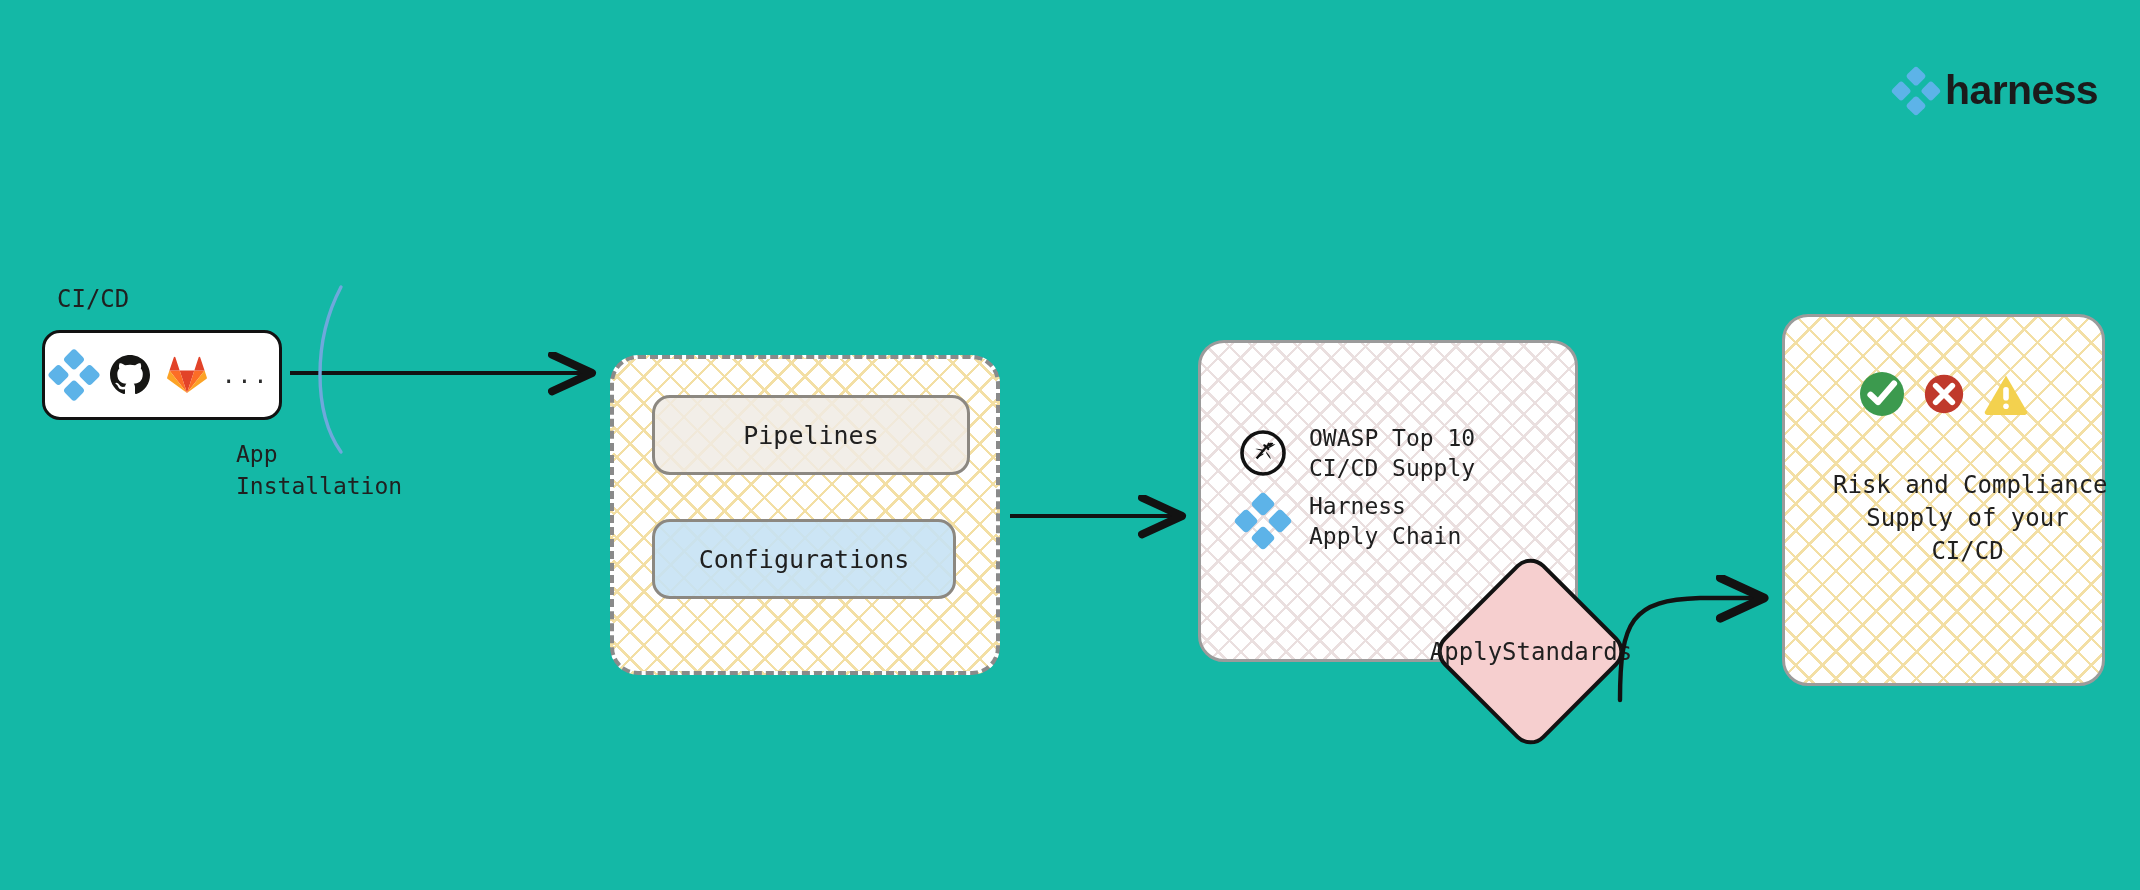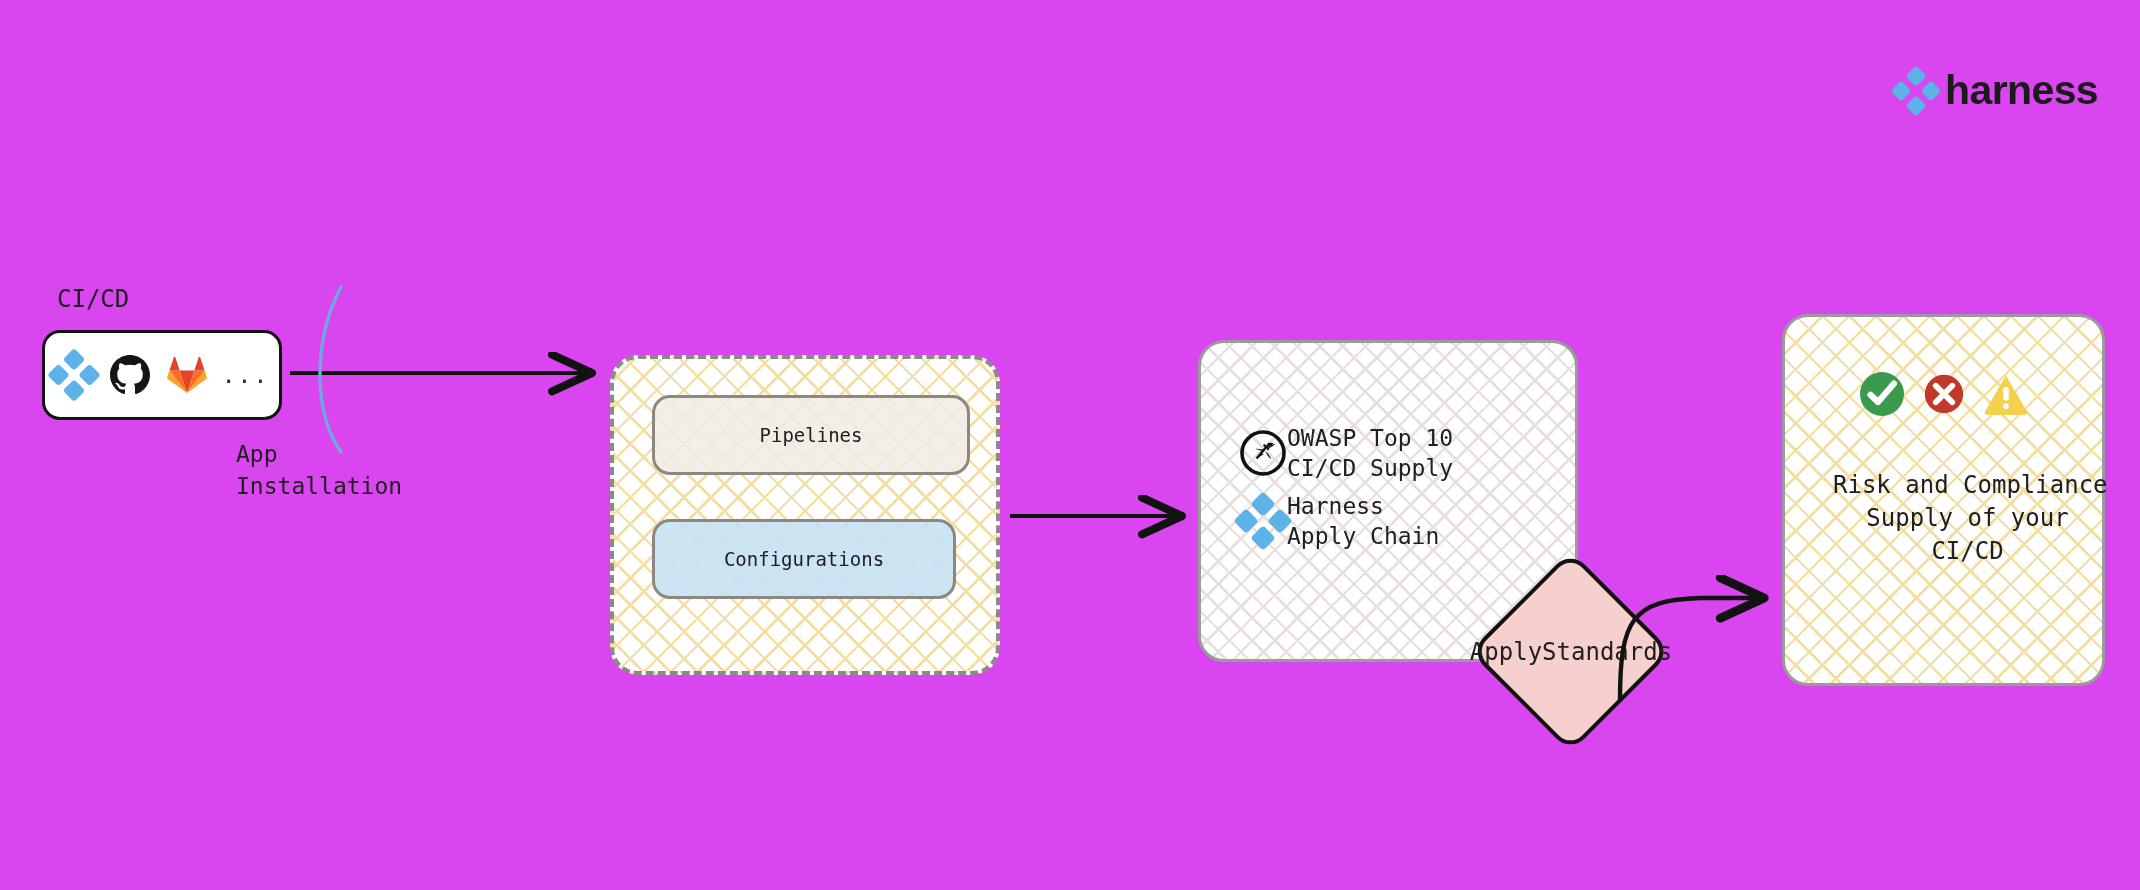--- a/index.html
+++ b/index.html
@@ -7,21 +7,21 @@
     padding: 0;
     background: #ffffff;
   }
   body {
     font-family: "DejaVu Sans Mono", "Liberation Mono", monospace;
   }
   #canvas {
     position: relative;
     width: 2140px;
     height: 890px;
-    background: #d946ef;
+    background: #14b8a6;
     overflow: hidden;
   }
 
   
   .mono {
     font-family: "DejaVu Sans Mono", "Liberation Mono", monospace;
     color: #202020;
     white-space: pre;
   }
 
@@ -113,21 +113,21 @@
     border-radius: 28px;
   }
   .inner-card {
     position: absolute;
     box-sizing: border-box;
     border: 3px solid #8c8881;
     border-radius: 18px;
     display: flex;
     align-items: center;
     justify-content: center;
-    font-size: 19px;
+    font-size: 25px;
   }
   #card-pipelines {
     left: 38px;  top: 36px;  width: 318px; height: 80px;
     background: rgba(240,235,228,0.85);
   }
   #card-configurations {
     left: 38px;  top: 160px; width: 304px; height: 80px;
     background: rgba(198,226,244,0.9);
   }
 
@@ -135,20 +135,21 @@
     left: 1198px;
     top: 340px;
     width: 380px;
     height: 322px;
     border: 3px solid #9b9b9b;
   }
   .std-row {
     position: absolute;
     display: flex;
     align-items: center;
+    gap: 22px;
   }
   .std-row .txt {
     font-size: 23px;
     line-height: 1.32;
   }
   #std-owasp { left: 38px; top: 80px; }
   #std-harness { left: 38px; top: 148px; }
 
   #stage-outcome {
     left: 1782px;
@@ -174,21 +175,20 @@
     font-size: 24px;
     line-height: 1.38;
     margin-left: 48px;
   }
 
   
   #decision-apply {
     position: absolute;
     left: 1028px + 0;
     top: 0;
-    margin-left: 40px;
   }
   #decision-apply .dshape {
     position: absolute;
     left: 0; top: 0;
     width: 143px; height: 143px;
     background: #F6CFCF;
     border: 4px solid #121212;
     border-radius: 20px;
     transform: rotate(45deg);
     box-sizing: border-box;

